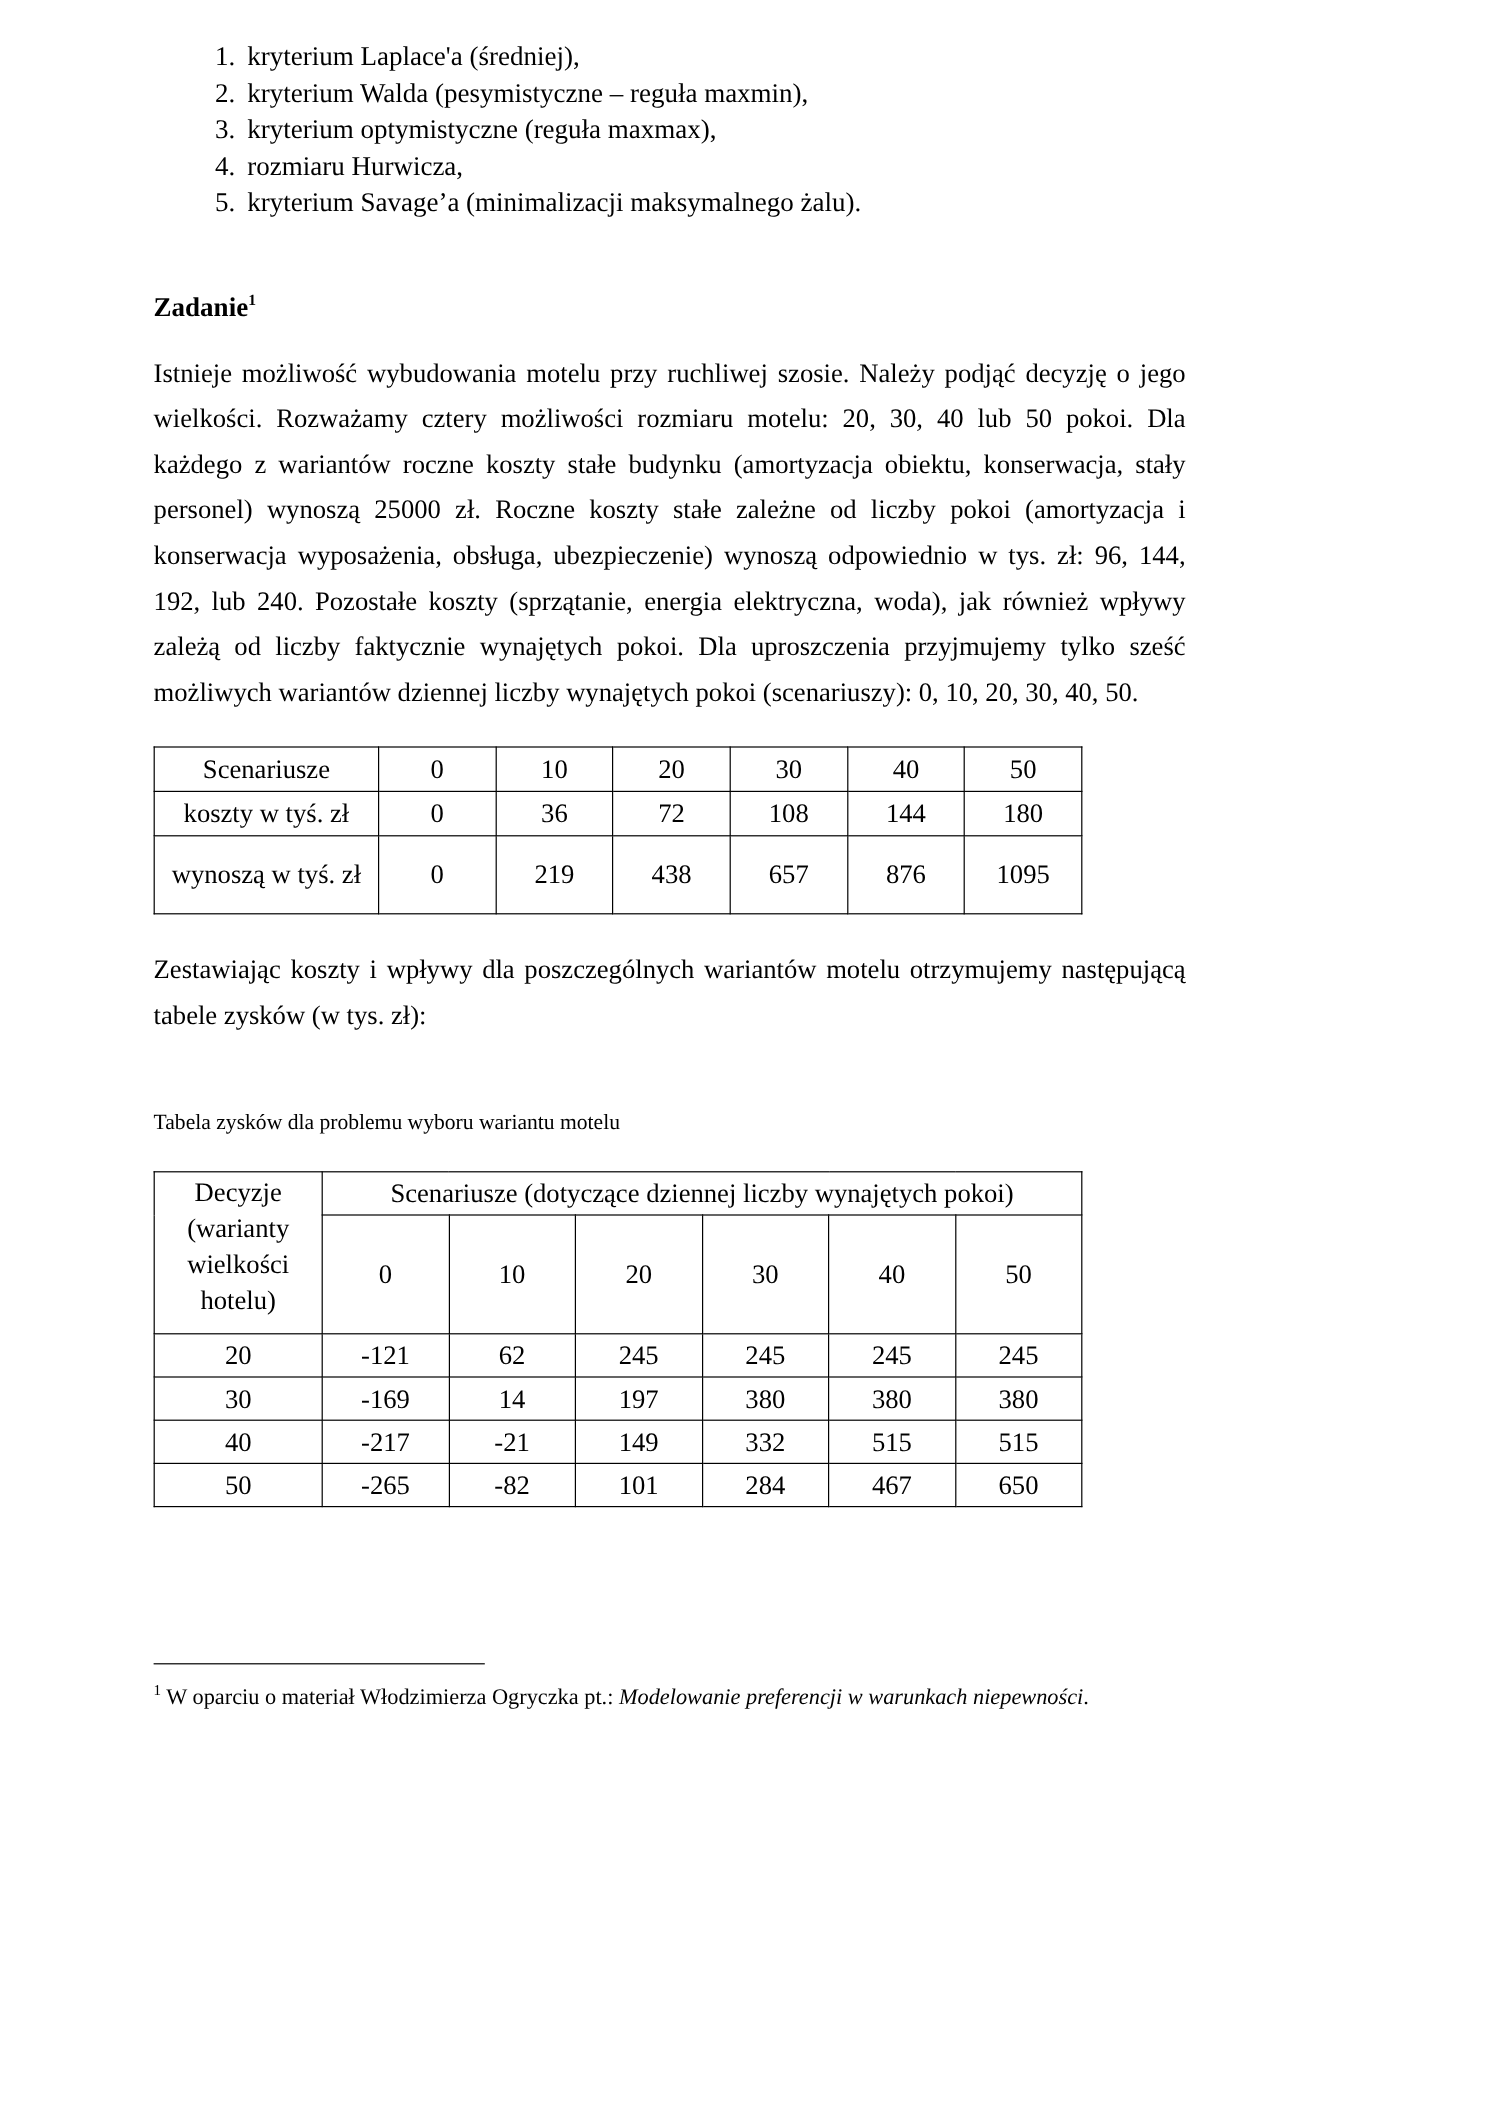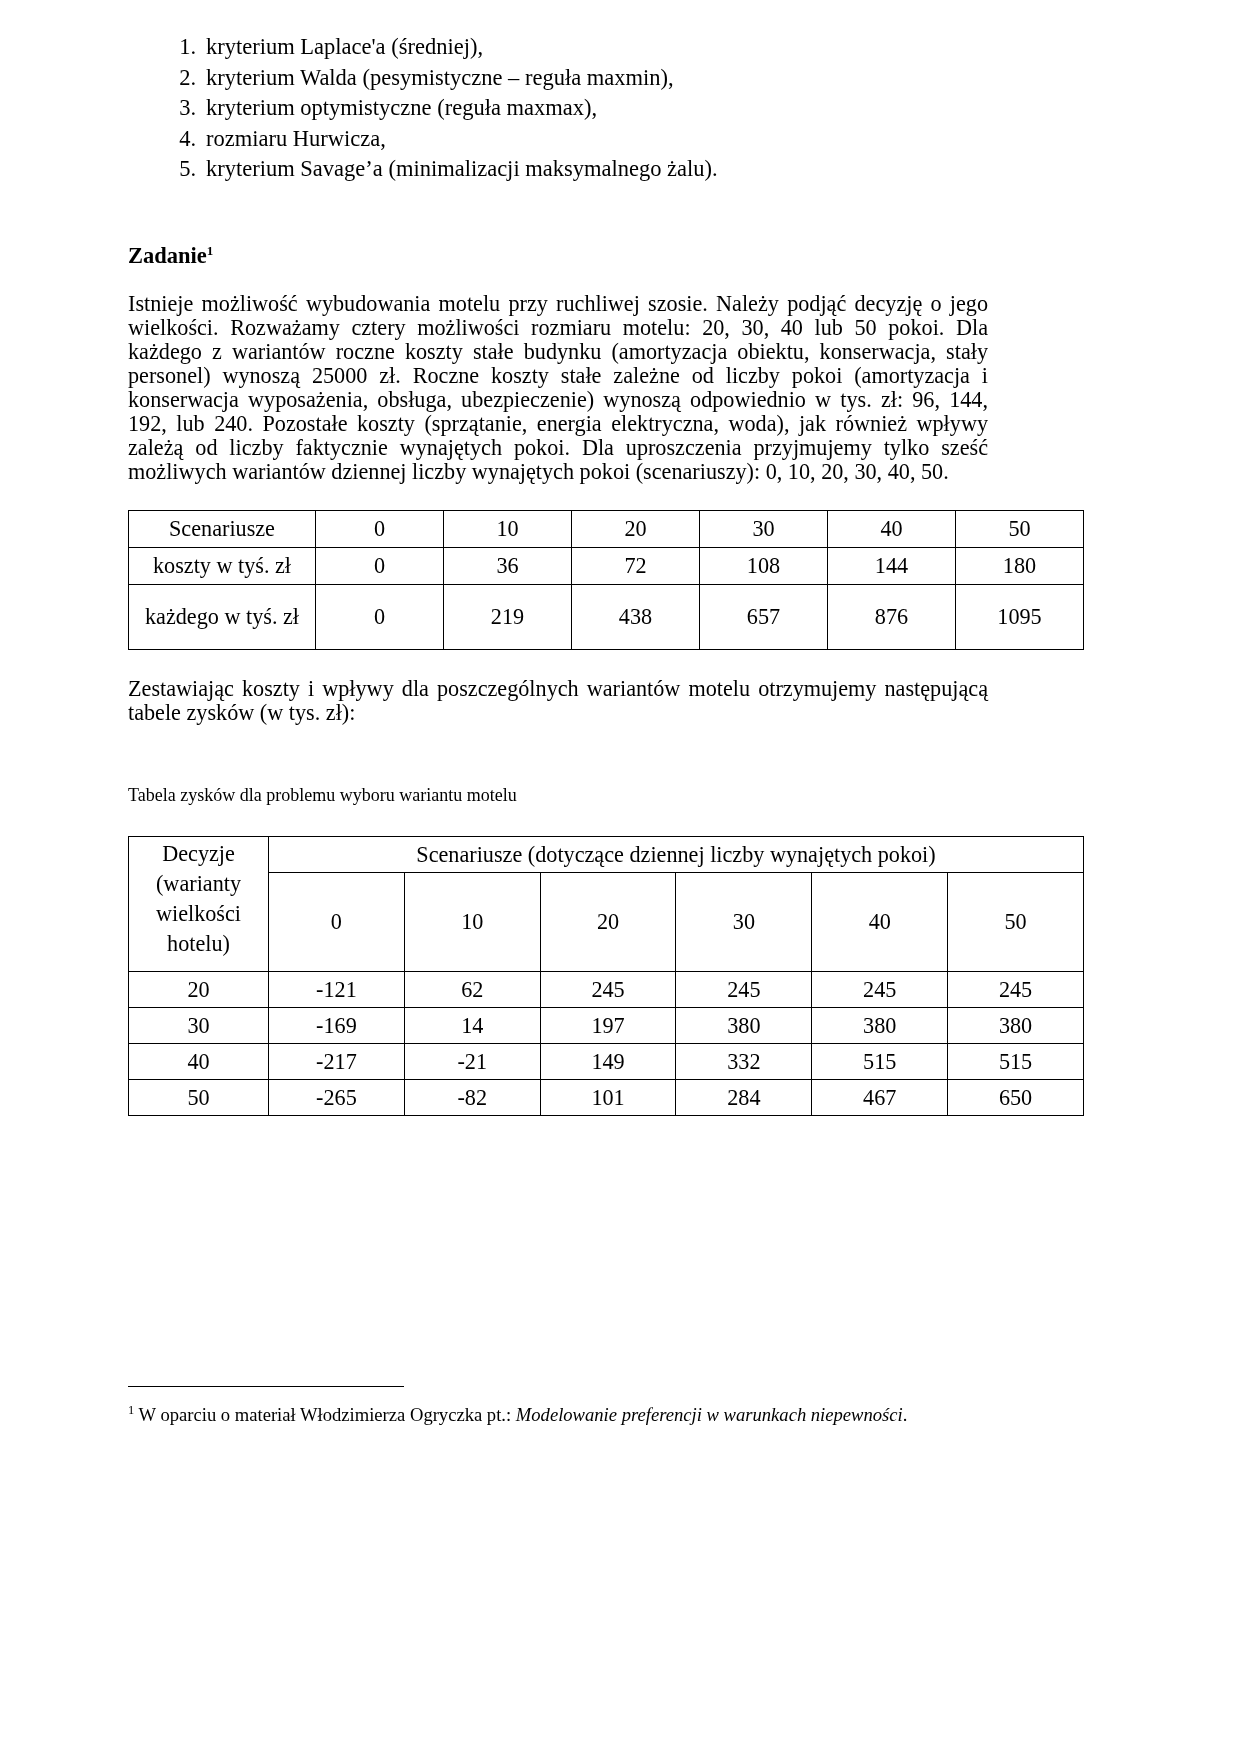--- a/index.html
+++ b/index.html
@@ -63,40 +63,40 @@
   .zadanie sup {
     font-size: 13px;
     vertical-align: super;
     line-height: 0;
     font-weight: bold;
   }
 
   
   .para {
     font-size: 22.2px;
-    line-height: 24px;
+    line-height: 38px;
     text-align: justify;
     margin: 0;
     text-justify: inter-word;
   }
   .para.first { padding-top: 23px; }
   .para.mid   { padding-top: 27px; }
 
   .caption {
     font-size: 18px;
     line-height: 30.6px;
     margin: 0;
     padding-top: 55px;
   }
 
   
   table {
     border-collapse: collapse;
     font-size: 22.2px;
-    width: 956px;
+    width: 774px;
     table-layout: fixed;
     padding-left: 26px;
   }
   table td, table th {
     border: 1.6px solid #000000;
     text-align: center;
     font-weight: normal;
     padding: 1px 2px;
     line-height: 28px;
   }
@@ -197,21 +197,21 @@
       <tr>
         <td class="lbl">koszty w tyś. zł</td>
         <td>0</td>
         <td>36</td>
         <td>72</td>
         <td>108</td>
         <td>144</td>
         <td>180</td>
       </tr>
       <tr>
-        <td class="lbl tall wrap-lbl">każdego w tyś. zł</td>
+        <td class="lbl tall wrap-lbl">wynoszą w tyś. zł</td>
         <td class="tall">0</td>
         <td class="tall">219</td>
         <td class="tall">438</td>
         <td class="tall">657</td>
         <td class="tall">876</td>
         <td class="tall">1095</td>
       </tr>
     </tbody>
   </table>
 

